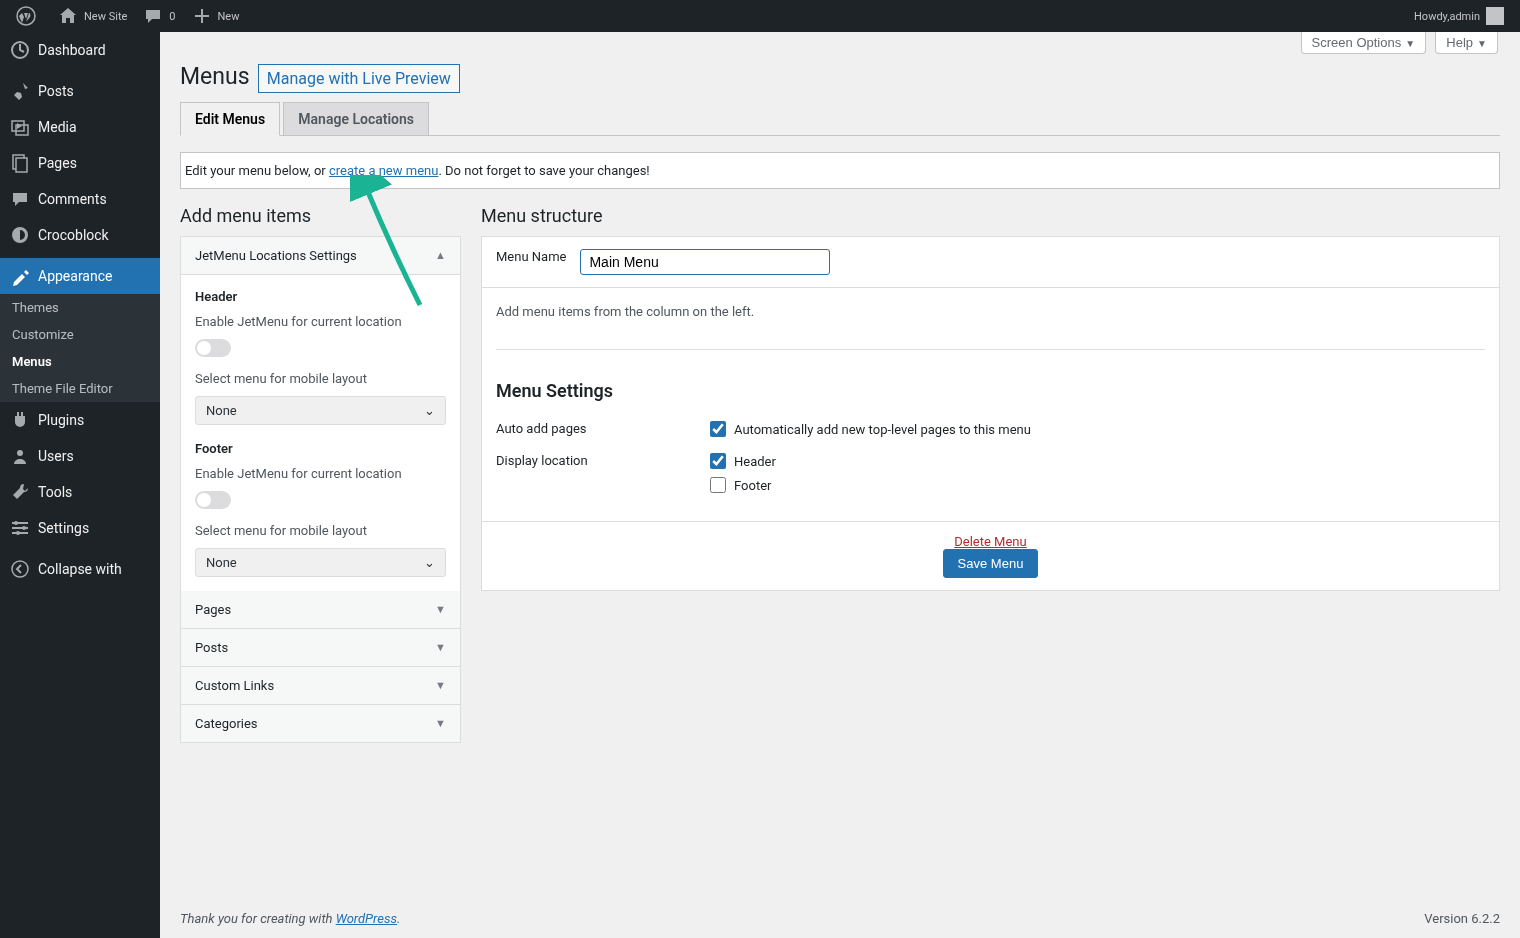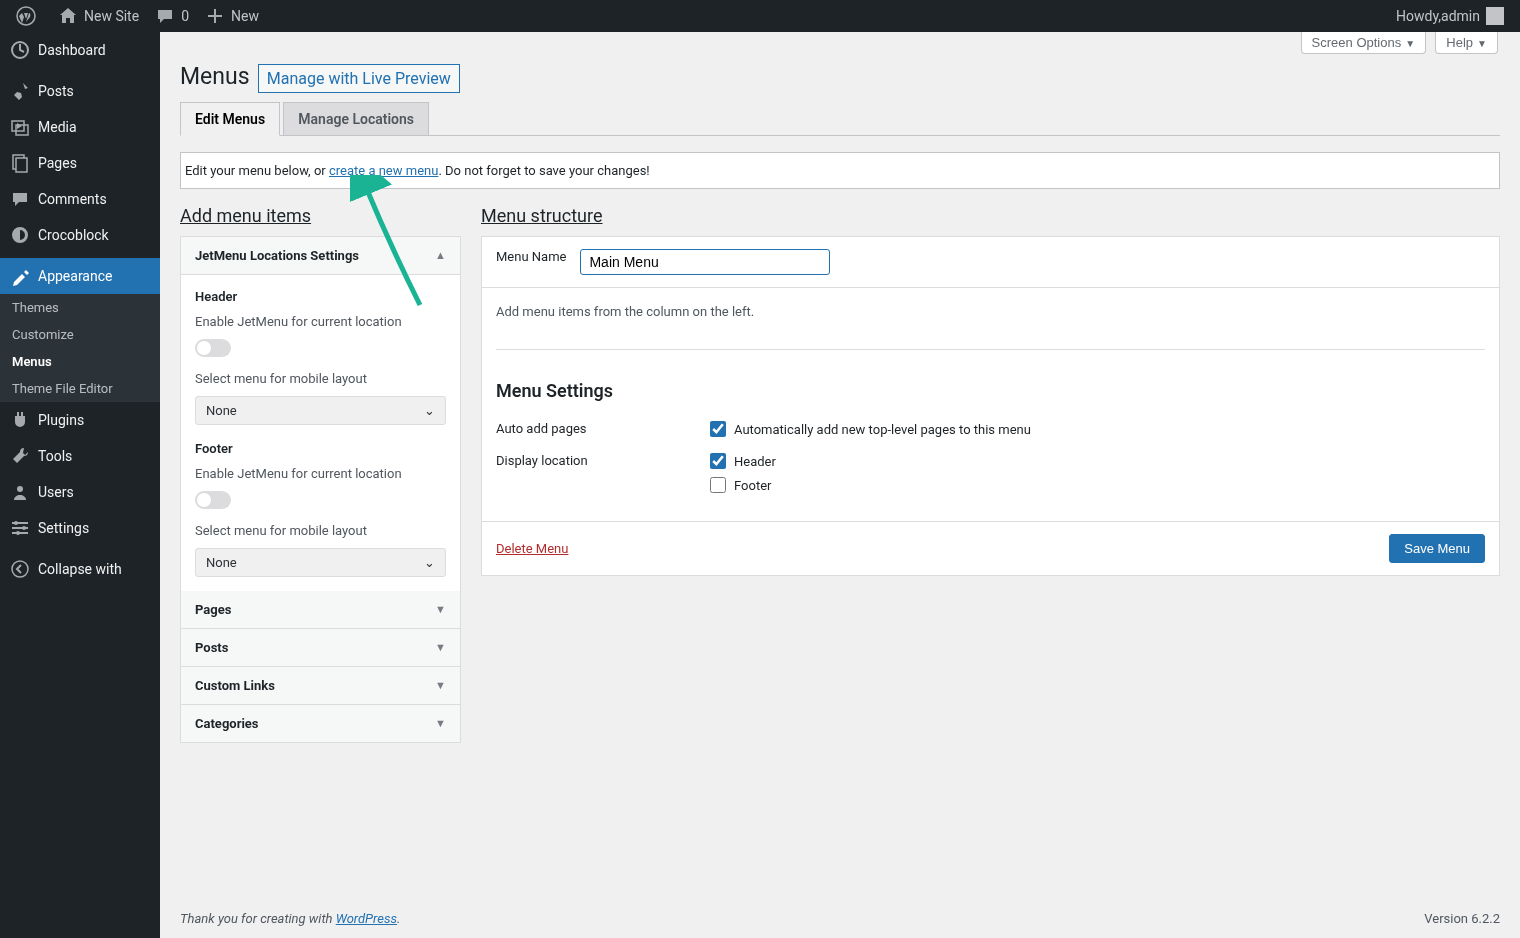--- a/index.html
+++ b/index.html
@@ -1,18 +1,18 @@
 <!DOCTYPE html>
 <html><head>
 <meta charset="utf-8">
 <style>
 * { margin: 0; padding: 0; box-sizing: border-box; }
 body { font-family: -apple-system, BlinkMacSystemFont, "Segoe UI", Roboto, Oxygen-Sans, Ubuntu, Cantarell, "Helvetica Neue", sans-serif; font-size: 13px; color: #3c434a; background: #f0f0f1; }
 
-#adminbar { position: fixed; top:0; left:0; right:0; height: 32px; background:#1d2327; color:#c3c4c7; display:flex; align-items:center; padding:0 8px; z-index:100; font-size:14px; }
+#adminbar { position: fixed; top:0; left:0; right:0; height: 32px; background:#1d2327; color:#c3c4c7; display:flex; align-items:center; padding:0 8px; z-index:100; font-size:11px; }
 #adminbar .ab-item { display:flex; align-items:center; padding:0 8px; height:32px; cursor:pointer; color:#c3c4c7; }
 #adminbar svg { width:20px; height:20px; fill:#a7aaad; margin-right:6px; }
 #adminbar .ab-right { margin-left:auto; display:flex; align-items:center; }
 #adminbar .avatar { width:18px; height:18px; background:#c3c4c7; margin-left:6px; }
 
 #adminmenu { position:fixed; top:32px; left:0; bottom:0; width:160px; background:#1d2327; color:#f0f0f1; overflow:auto; }
 #adminmenu .menu-item { display:flex; align-items:center; padding:8px 10px; cursor:pointer; color:#f0f0f1; font-size:14px; position:relative; }
 #adminmenu .menu-item.current { background:#2271b1; color:#fff; }
 #adminmenu .menu-item.current::after { content:''; position:absolute; right:-8px; top:50%; transform:translateY(-50%); border:8px solid transparent; border-right-color:#f0f0f1; }
 #adminmenu .menu-icon { width:20px; height:20px; margin-right:8px; display:flex; align-items:center; justify-content:center; }
@@ -37,25 +37,25 @@
 .nav-tab-wrapper { border-bottom:1px solid #c3c4c7; margin-top:9px; }
 .nav-tab { display:inline-block; padding:8px 14px; background:#dcdcde; color:#50575e; border:1px solid #c3c4c7; border-bottom:none; margin-bottom:-1px; font-size:14px; cursor:pointer; font-weight:600; }
 .nav-tab-active { background:#f0f0f1; color:#000; border-bottom:1px solid #f0f0f1; }
 
 .manage-menus { background:#fff; border:1px solid #c3c4c7; margin:16px 0; padding:10px 4px; color:#1d2327; }
 .manage-menus a { color:#2271b1; text-decoration:underline; cursor:pointer; }
 
 #nav-frame { display:flex; gap:20px; }
 #add-side { width:281px; }
 #menu-side { flex:1; }
-.section-heading { font-size:18px; font-weight:400; margin-bottom:10px; color:#1d2327;text-decoration:underline; }
+.section-heading { font-size:18px; font-weight:400; margin-bottom:10px; color:#1d2327; }
 
 .accordion { border:1px solid #dcdcde; background:#f6f7f7; margin-bottom:0; }
 .accordion + .accordion { border-top:none; }
-.accordion-head { padding:11px 14px; font-weight:700; color:#1d2327; cursor:pointer; display:flex; align-items:center; justify-content:space-between; background:#f6f7f7; }
+.accordion-head { padding:11px 14px; font-weight:400; color:#1d2327; cursor:pointer; display:flex; align-items:center; justify-content:space-between; background:#f6f7f7; }
 .accordion-body { padding:14px; background:#fff; border-top:1px solid #dcdcde; }
 .tri-up { font-size:11px; color:#787c82; }
 .tri-down { font-size:11px; color:#787c82; }
 
 .acc-sub-heading { font-weight:600; margin-bottom:10px; color:#1d2327; }
 .acc-label { color:#50575e; margin-bottom:10px; font-size:13px; }
 .toggle { width:36px; height:18px; background:#dcdcde; border-radius:9px; position:relative; cursor:pointer; margin-bottom:14px; }
 .toggle::after { content:''; position:absolute; left:2px; top:2px; width:14px; height:14px; background:#fff; border-radius:50%; }
 .dropdown { width:100%; background:#f0f0f1; border:1px solid #dcdcde; padding:6px 10px; color:#2c3338; cursor:pointer; display:flex; justify-content:space-between; align-items:center; border-radius:3px; margin-bottom:16px; }
 
@@ -63,21 +63,21 @@
 .menu-header { padding:12px 14px; display:flex; align-items:flex-start; gap:14px; border-bottom:1px solid #dcdcde; background:#fff; }
 .menu-header label { color:#1d2327; }
 .menu-header input[type=text] { padding:4px 8px; border:1px solid #2271b1; width:250px; font-size:14px; border-radius:3px; }
 .menu-body { padding:16px 14px; }
 .hint { color:#50575e; margin-bottom:30px; }
 .menu-settings-h { font-size:18px; font-weight:600; margin:30px 0 16px; color:#1d2327; }
 .setting-row { display:flex; padding:4px 0;gap:24px; }
 .setting-row .label { width:190px; color:#1d2327; }
 .setting-row .checks label { display:flex; align-items:center; gap:8px; margin-bottom:8px; color:#1d2327; }
 .setting-row input[type=checkbox] { width:16px; height:16px; accent-color:#2271b1; }
-.menu-footer { border-top:1px solid #dcdcde; padding:12px 14px; display:flex; justify-content:space-between; align-items:center; background:#fff; }
+.menu-footer { border-top:1px solid #dcdcde; padding:12px 14px; display:flex; justify-content:space-between; align-items:center; background:#fff;flex-direction:column; }
 .delete-link { color:#b32d2e; text-decoration:underline; cursor:pointer; }
 .button-primary { background:#2271b1; color:#fff; border:1px solid #2271b1; padding:6px 14px; font-size:13px; border-radius:3px; cursor:pointer; }
 
 #wpfooter { padding:12px 20px; display:flex; justify-content:space-between; color:#50575e; font-style:italic; }
 #wpfooter a { color:#2271b1; text-decoration:underline; cursor:pointer; }
 #wpfooter .ver { font-style:normal; }
 
 .arrow-annot { position:absolute; left:350px; top:175px; pointer-events:none; z-index:50; }
 </style>
 </head>
@@ -190,33 +190,33 @@
     <span class="menu-icon">
         <svg viewBox="0 0 20 20">
           <path d="M7 2v4H5v6a5 5 0 0010 0V6h-2V2h-2v4H9V2z"></path>
         </svg>
       </span>
     <span>Plugins</span>
   </div>
   <div class="menu-item">
     <span class="menu-icon">
         <svg viewBox="0 0 20 20">
-          <path d="M14 2a4 4 0 00-4 4l-7 7 4 4 7-7a4 4 0 004-4l-3 3-2-2z"></path>
-        </svg>
-      </span>
-    <span>Tools</span>
-  </div>
-  <div class="menu-item">
-    <span class="menu-icon">
-        <svg viewBox="0 0 20 20">
           <circle cx="10" cy="7" r="3"></circle>
           <path d="M4 18c0-3 3-5 6-5s6 2 6 5z"></path>
         </svg>
       </span>
     <span>Users</span>
+  </div>
+  <div class="menu-item">
+    <span class="menu-icon">
+        <svg viewBox="0 0 20 20">
+          <path d="M14 2a4 4 0 00-4 4l-7 7 4 4 7-7a4 4 0 004-4l-3 3-2-2z"></path>
+        </svg>
+      </span>
+    <span>Tools</span>
   </div>
   <div class="menu-item">
     <span class="menu-icon">
         <svg viewBox="0 0 20 20">
           <rect x="2" y="4" width="16" height="2"></rect>
           <rect x="2" y="9" width="16" height="2"></rect>
           <rect x="2" y="14" width="16" height="2"></rect>
           <circle cx="6" cy="5" r="2"></circle>
           <circle cx="14" cy="10" r="2"></circle>
           <circle cx="8" cy="15" r="2"></circle>

